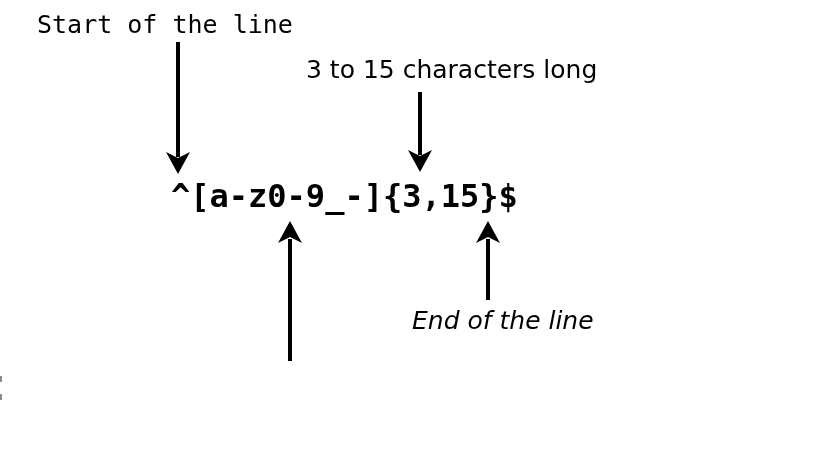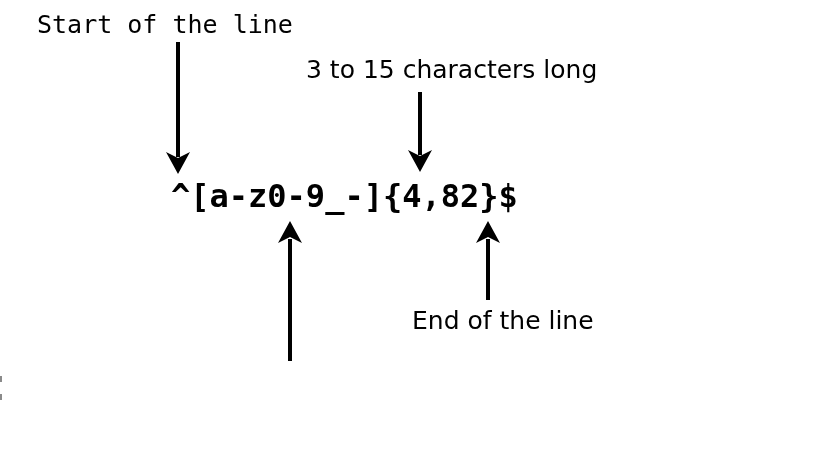--- a/index.html
+++ b/index.html
@@ -64,23 +64,23 @@
 </style>
 </head>
 <body>
 
 <div class="canvas">
 
   <div class="label mono-label" style="left:37px; top:11px;">Start of the line</div>
 
   <div class="label sans-label" style="left:270px; top:55px;margin-left:36px;">3 to 15 characters long</div>
 
-  <div class="regex-text" style="left:171px; top:179px;">^[a-z0-9_-]{4,82}$</div>
+  <div class="regex-text" style="left:171px; top:179px;">^[a-z0-9_-]{3,15}$</div>
 
-  <div class="label sans-label" style="left:412px; top:306px;">End of the line</div>
+  <div class="label sans-label" style="left:412px; top:306px;font-style:italic;">End of the line</div>
 
 
   <svg class="arrow-layer" width="819" height="460" viewBox="0 0 819 460">
 
     <g>
       <line x1="178" y1="42" x2="178" y2="157"></line>
       <polygon points="178,174 166,152 178,158 190,152"></polygon>
     </g>
 
     <g>

